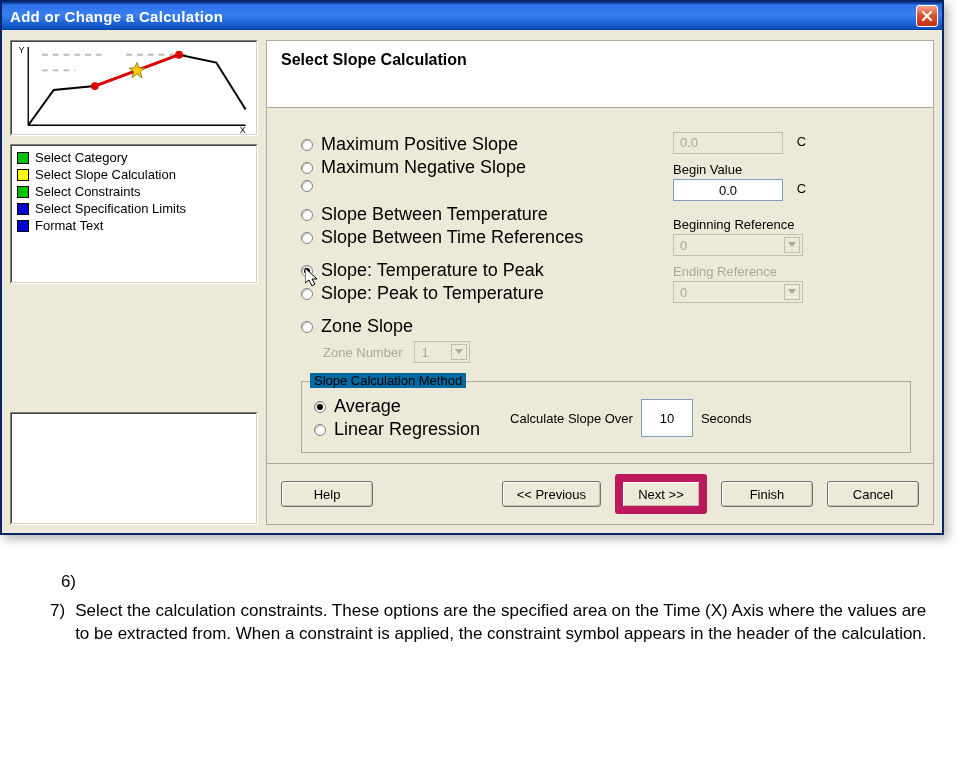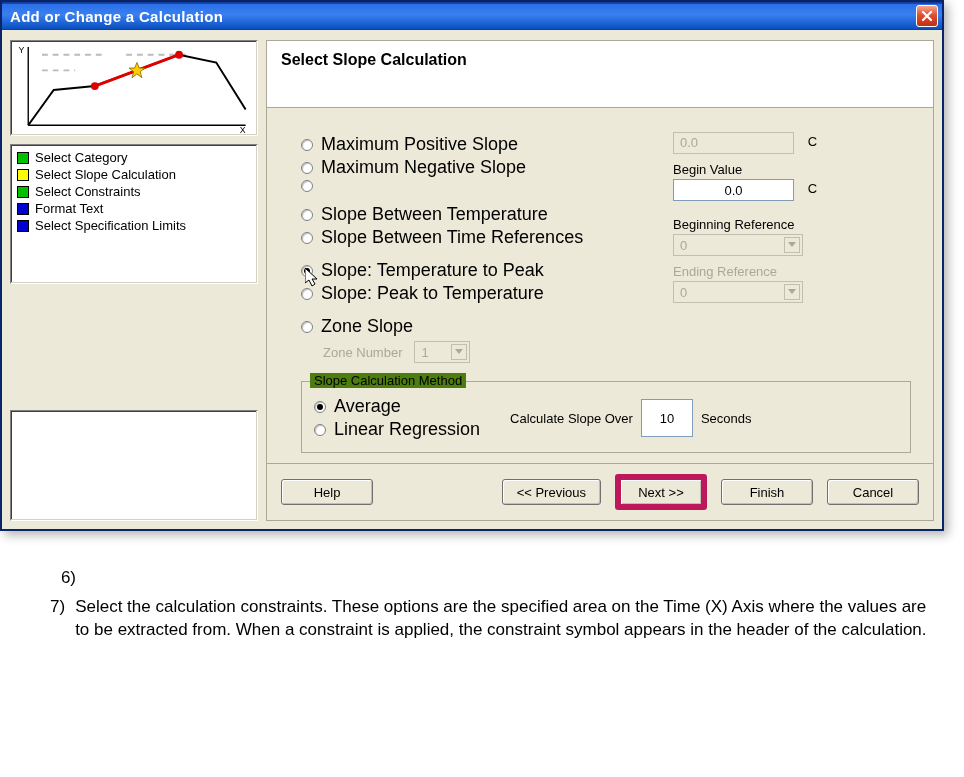--- a/index.html
+++ b/index.html
@@ -150,21 +150,21 @@
     position: absolute;
     top: 24px;
     right: 40px;
     width: 220px;
     font-size: 13px;
   }
   .field-lbl { margin: 8px 0 2px 0; }
   .field-lbl.disabled { color: #aca899; }
   .txtfield {
     display:inline-block;
-    width: 121px;
+    width: 110px;
     height: 22px;
     border: 1px solid #7f9db9;
     background: #fff;
     padding: 2px 6px;
     font-size: 13px;
     vertical-align: middle;
   }
   .txtfield.disabled {
     background: #ece9d8;
     color: #aca899;
@@ -197,21 +197,21 @@
   .zone-row .dropdown { width: 56px; }
   .fieldset {
     border: 1px solid #aca899;
     margin-top: 18px;
     padding: 8px 12px 10px 12px;
     position: relative;
   }
   .fieldset .legend {
     position: absolute;
     top: -9px; left: 8px;
-    background: #4d7c0f;
+    background: #0369a1;
     padding: 0 4px;
     font-size: 13px;
   }
   .method-row {
     display:flex; align-items:center; gap: 30px;
     margin-top: 4px;
   }
   .method-radios .radio-row { margin: 2px 0; }
   .calc-line { display:flex; align-items:center; gap:8px; }
   .calc-line .txtfield { width: 52px; text-align:center; padding:18px 4px; }
@@ -229,21 +229,21 @@
     padding: 12px 14px;
     background: #ece9d8;
     border: 1px solid #707070;
     border-radius: 3px;
     box-shadow: inset 1px 1px 0 #fff, inset -1px -1px 0 #c0c0b0;
     cursor: pointer;
     font-size: 13px;
     display:flex; align-items:center; justify-content:center;
   }
   .win-btn.default {
-    border: 6px solid #be185d;
+    border: 8px solid #be185d;
   }
   .instructions {
     padding: 16px 30px 10px 50px;
     font-family: Arial, sans-serif;
     font-size: 17px;
     line-height: 1.35;
   }
   .instructions .item {
     display:flex;
     gap: 10px;
@@ -302,25 +302,25 @@
         <div class="step-item">
           <span class="step-swatch" style="background:#ffff00"></span>
           <span>Select Slope Calculation</span>
         </div>
         <div class="step-item">
           <span class="step-swatch" style="background:#00c000"></span>
           <span>Select Constraints</span>
         </div>
         <div class="step-item">
           <span class="step-swatch" style="background:#0000d0"></span>
-          <span>Format Text</span>
+          <span>Select Specification Limits</span>
         </div>
         <div class="step-item">
           <span class="step-swatch" style="background:#0000d0"></span>
-          <span>Select Specification Limits</span>
+          <span>Format Text</span>
         </div>
       </div>
 
       <div style="flex:1"></div>
       <div class="blank-box"></div>
     </div>
 
     <div class="right-col">
       <div class="header-band">
         <div class="h-title">Select Slope Calculation</div>

